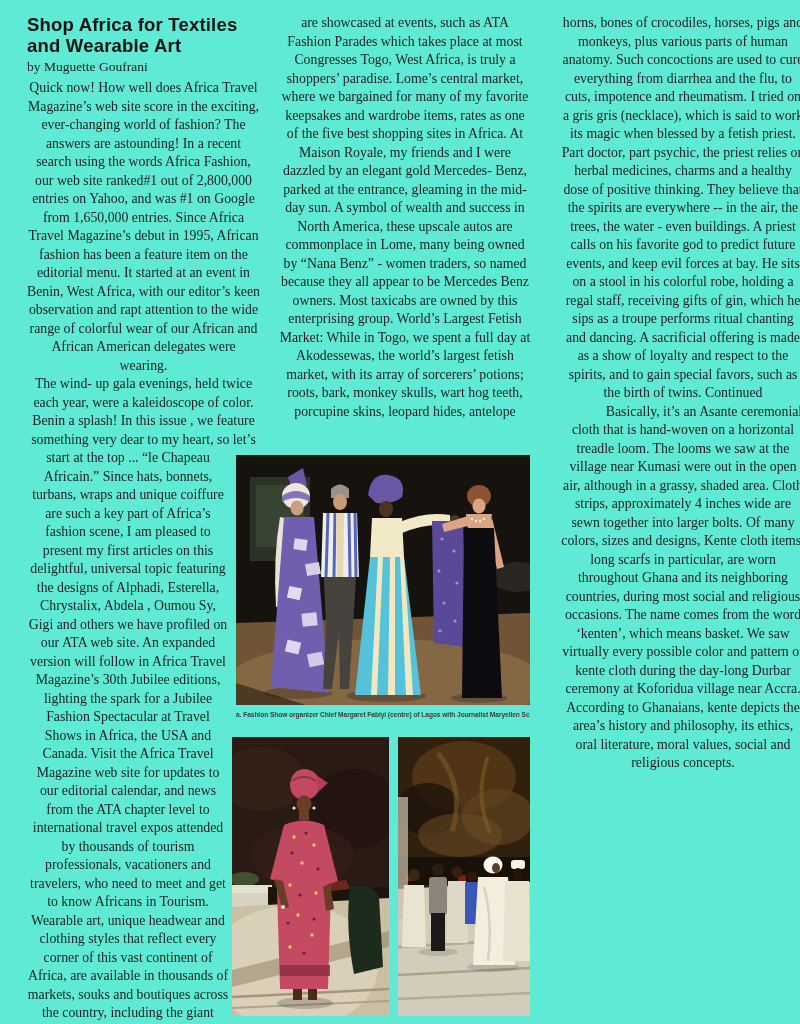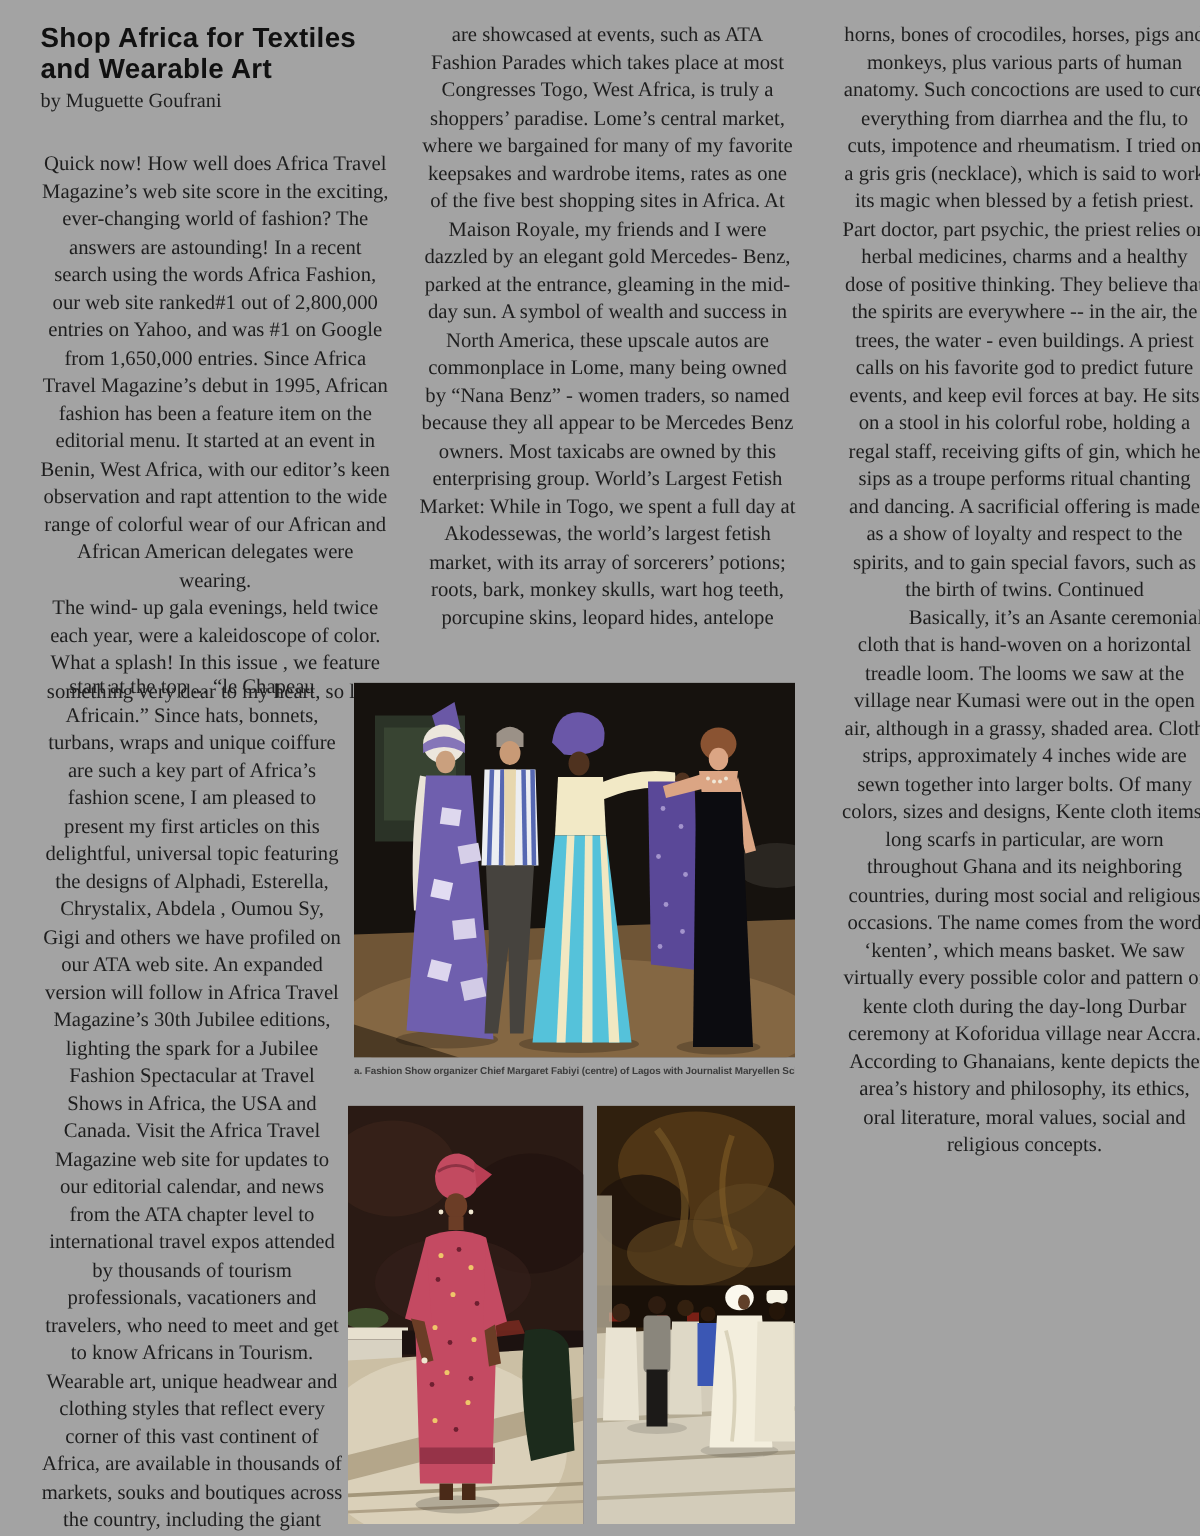--- a/index.html
+++ b/index.html
@@ -1,26 +1,26 @@
 <!DOCTYPE html>
 <html><head>
 <meta charset="utf-8">
 <style>
   html,body { margin:0; padding:0; background:#ffffff; }
   .page {
-    position:relative; width:800px; height:1024px; background:#a3a3a3;
+    position:relative; width:800px; height:1024px; background:#5eead4;
     font-family:"Liberation Serif", serif; color:#1e1e1e; overflow:hidden;
   }
   .col { position:absolute; }
   .title {
     font-family:"Liberation Sans", sans-serif; font-weight:bold;
     font-size:18.5px; line-height:21px; letter-spacing:0.2px;
     margin:0 0 3px 0; color:#111;
   }
-  .byline { font-size:13.5px; line-height:16px; margin:0 0 25px 0; }
+  .byline { font-size:13.5px; line-height:16px; margin:0 0 4px 0; }
   .body { font-size:13.8px; line-height:18.5px; margin:0; text-align:center; }
   .subhead {
     font-family:"Liberation Sans", sans-serif; font-weight:bold;
     font-size:15.5px; line-height:18px; letter-spacing:0.3px;
     margin:14px 0 6px 0; color:#111;
   }
   .indent { text-indent:42px; }
   .photo { position:absolute; margin:0; padding:0; overflow:hidden; }
   .photo svg { display:block; width:100%; height:100%; }
   .caption {
@@ -31,21 +31,21 @@
 </style>
 </head>
 <body>
 
 <div class="page">
 
   <section class="col" style="left:27px; top:14px; width:233px;">
     <h1 class="title">Shop Africa for Textiles and Wearable Art</h1>
     <p class="byline">by Muguette Goufrani</p>
     <p class="body">Quick now! How well does Africa Travel Magazine’s web site score in the exciting, ever-changing world of fashion? The answers are astounding! In a recent search using the words Africa Fashion, our web site ranked#1 out of 2,800,000 entries on Yahoo, and was #1 on Google from 1,650,000 entries. Since Africa Travel Magazine’s debut in 1995, African fashion has been a feature item on the editorial menu. It started at an event in Benin, West Africa, with our editor’s keen observation and rapt attention to the wide range of colorful wear of our African and African American delegates were wearing.</p>
-    <p class="body">The wind- up gala evenings, held twice each year, were a kaleidoscope of color. What a splash! In this issue , we feature something very dear to my heart, so let’s</p>
+    <p class="body">The wind- up gala evenings, held twice each year, were a kaleidoscope of color. Benin a splash! In this issue , we feature something very dear to my heart, so let’s</p>
   </section>
 
   <section class="col" style="left:27px; top:449px; width:202px;">
     <p class="body">start at the top ... “le Chapeau Africain.” Since hats, bonnets, turbans, wraps and unique coiffure are such a key part of Africa’s fashion scene, I am pleased to present my first articles on this delightful, universal topic featuring the designs of Alphadi, Esterella, Chrystalix, Abdela , Oumou Sy, Gigi and others we have profiled on our ATA web site. An expanded version will follow in Africa Travel Magazine’s 30th Jubilee editions, lighting the spark for a Jubilee Fashion Spectacular at Travel Shows in Africa, the USA and Canada. Visit the Africa Travel Magazine web site for updates to our editorial calendar, and news from the ATA chapter level to international travel expos attended by thousands of tourism professionals, vacationers and travelers, who need to meet and get to know Africans in Tourism. Wearable art, unique headwear and clothing styles that reflect every corner of this vast continent of Africa, are available in thousands of markets, souks and boutiques across the country, including the giant “Merkato” in Addis Ababa, Ethiopia. Contemporary fashions</p>
   </section>
 
   <section class="col" style="left:279px; top:14px; width:252px;">
     <p class="body">are showcased at events, such as ATA Fashion Parades which takes place at most Congresses Togo, West Africa, is truly a shoppers’ paradise. Lome’s central market, where we bargained for many of my favorite keepsakes and wardrobe items, rates as one of the five best shopping sites in Africa. At Maison Royale, my friends and I were dazzled by an elegant gold Mercedes- Benz, parked at the entrance, gleaming in the mid-day sun. A symbol of wealth and success in North America, these upscale autos are commonplace in Lome, many being owned by “Nana Benz” - women traders, so named because they all appear to be Mercedes Benz owners. Most taxicabs are owned by this enterprising group. World’s Largest Fetish Market: While in Togo, we spent a full day at Akodessewas, the world’s largest fetish market, with its array of sorcerers’ potions; roots, bark, monkey skulls, wart hog teeth, porcupine skins, leopard hides, antelope</p>
   </section>
 

